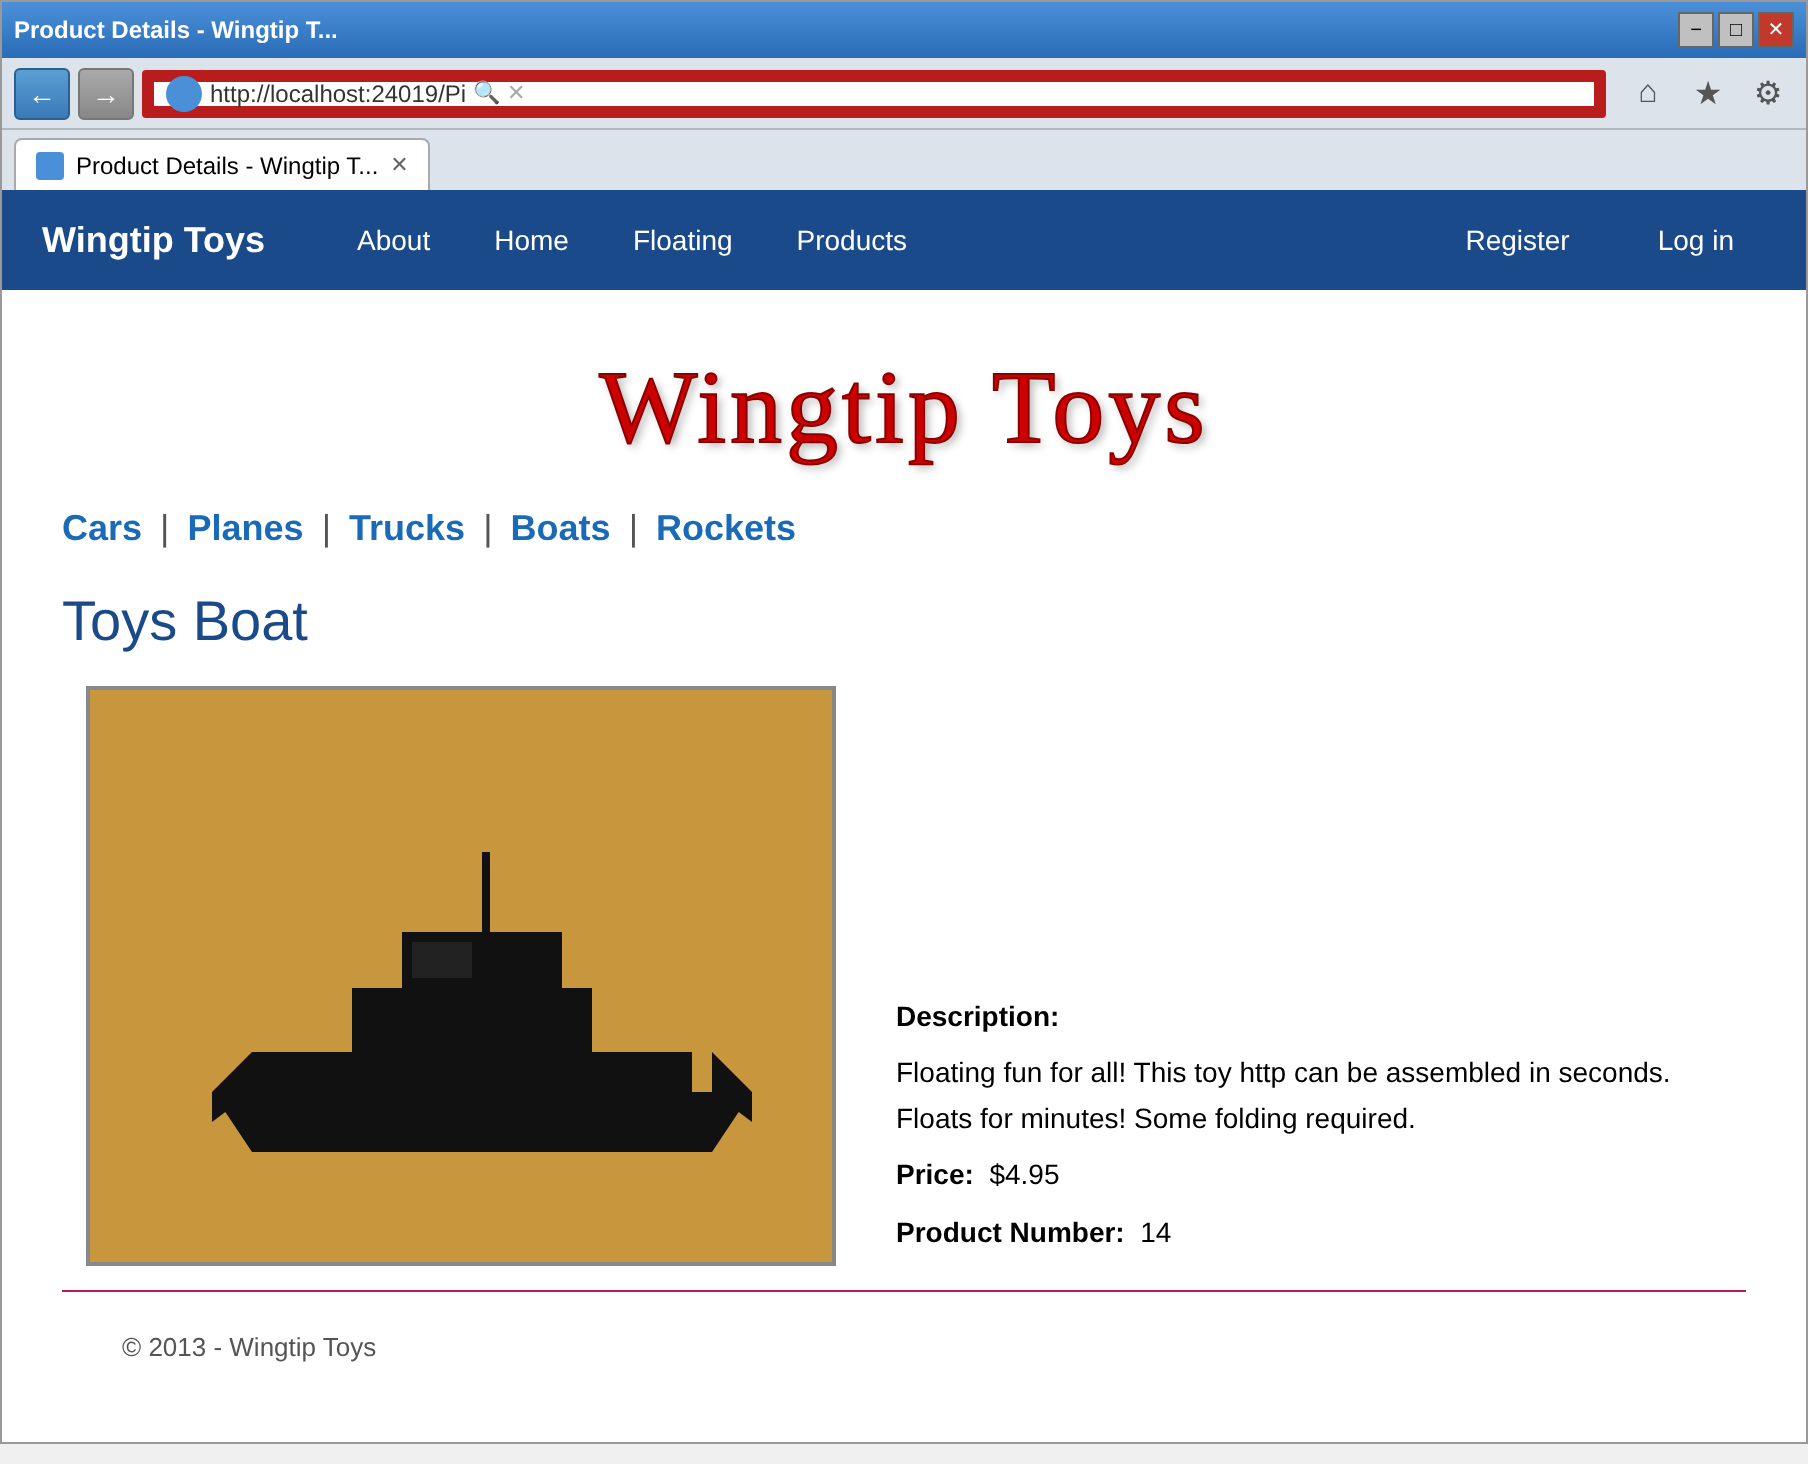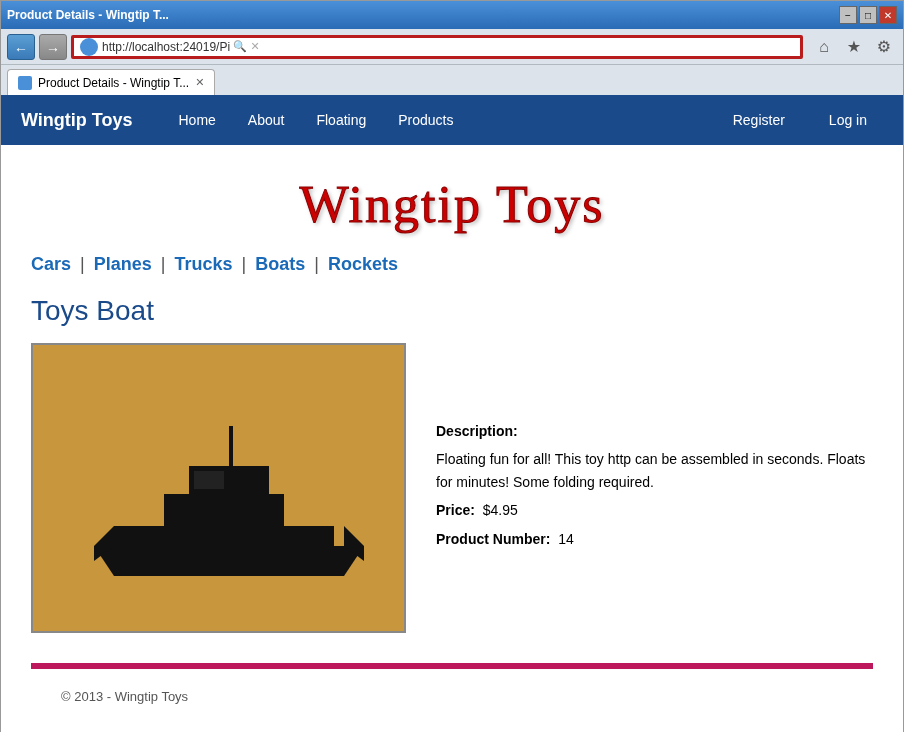--- a/index.html
+++ b/index.html
@@ -59,21 +59,21 @@
       display: flex;
       align-items: center;
       justify-content: center;
       color: white;
       font-size: 14px;
       cursor: pointer;
     }
     .nav-btn.disabled { background: linear-gradient(to bottom, #aaa, #888); border-color: #777; }
     .address-field {
       background: white;
-      border: 3px solid #b91c1c;
+      border: 6px solid #b91c1c;
       height: 24px;
       display: flex;
       align-items: center;
       padding: 0 6px;
       font-size: 12px;
       color: #333;
       flex: 1;
       border-radius: 2px;
     }
     .address-globe {
@@ -211,21 +211,22 @@
       font-size: 28px;
       color: #1a4a8a;
       font-weight: normal;
       margin-bottom: 16px;
     }
 
     
     .product-detail {
       display: flex;
       gap: 30px;
-      align-items: center;
+      align-items: flex-end;
+      margin-left: 12px;
     }
 
     
     .product-image-container {
       width: 375px;
       height: 290px;
       background: #c8963c;
       border: 2px solid #888;
       flex-shrink: 0;
       display: flex;
@@ -245,22 +246,22 @@
     }
     .product-info p {
       margin-bottom: 6px;
     }
 
     
     .page-footer {
       padding: 20px 30px;
       color: #555;
       font-size: 13px;
-      border-top: 6px solid #be185d;
-      margin-top: 30px;
+      border-top: 1px solid #be185d;
+      margin-top: 12px;
     }
 
     
     .address-right {
       display: flex;
       align-items: center;
       gap: 4px;
       margin-left: 4px;
     }
   </style>
@@ -304,22 +305,22 @@
       <span>Product Details - Wingtip T...</span>
       <span class="tab-close">✕</span>
     </div>
   </div>
 
   <div class="page-content">
 
     <nav class="navbar">
       <span class="navbar-brand">Wingtip Toys</span>
       <div class="navbar-links">
+        <a class="navbar-link">About</a>
         <a class="navbar-link">Home</a>
-        <a class="navbar-link">About</a>
         <a class="navbar-link">Floating</a>
         <a class="navbar-link">Products</a>
       </div>
       <div class="navbar-right">
         <a class="navbar-link">Register</a>
         <a class="navbar-link">Log in</a>
       </div>
     </nav>
 
     <div class="main-content">

